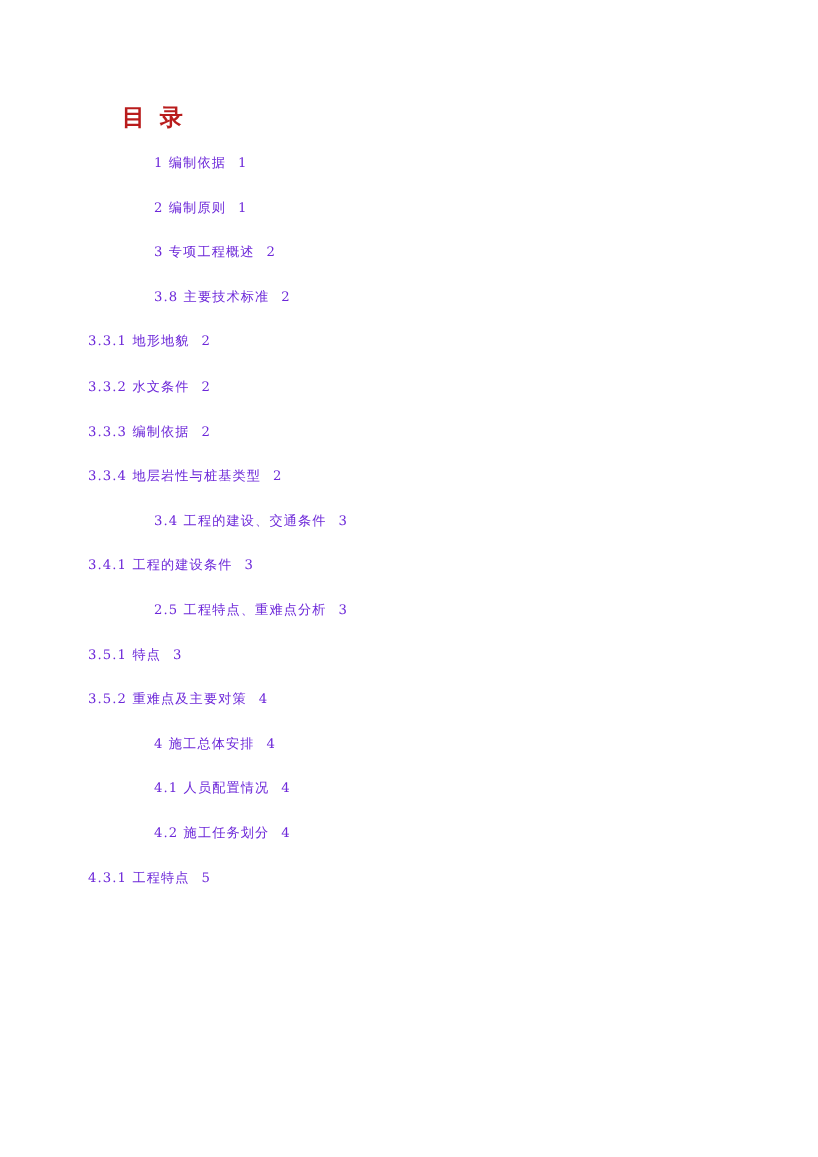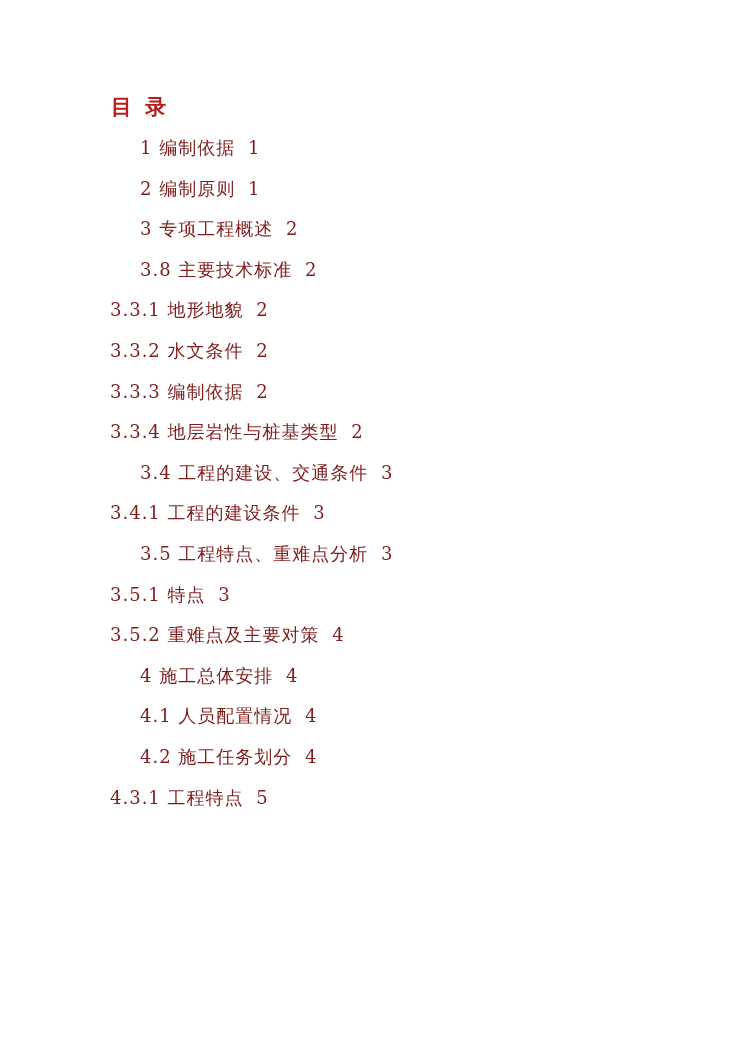--- a/index.html
+++ b/index.html
@@ -29,27 +29,27 @@
   }
   .toc-list {
     position: absolute;
     left: 0;
     top: 128px;
     width: 744px;
   }
   .toc-item {
     height: 40.6px;
     line-height: 40.6px;
-    font-size: 18px;
+    font-size: 12px;
     letter-spacing: 1px;
     white-space: nowrap;
-    color: #7f1d1d;
+    color: #6d28d9;
   }
   .toc-item.level-1 { padding-left: 140px; }
-  .toc-item.level-2 { padding-left: 110px; }
+  .toc-item.level-2 { padding-left: 80px; }
   .toc-page { margin-left: 6px; }
 </style>
 </head>
 <body>
 
 <div class="page">
   <h1 class="toc-title">目 录</h1>
   <div class="toc-list">
   <div class="toc-item level-1">
     <span class="toc-label">1 编制依据</span>
@@ -97,21 +97,21 @@
     <span class="toc-label">3.4 工程的建设、交通条件</span>
     <span class="toc-page">3</span>
   </div>
 
   <div class="toc-item level-2">
     <span class="toc-label">3.4.1 工程的建设条件</span>
     <span class="toc-page">3</span>
   </div>
 
   <div class="toc-item level-1">
-    <span class="toc-label">3.5 工程特点、重难点分析</span>
+    <span class="toc-label">2.5 工程特点、重难点分析</span>
     <span class="toc-page">3</span>
   </div>
 
   <div class="toc-item level-2">
     <span class="toc-label">3.5.1 特点</span>
     <span class="toc-page">3</span>
   </div>
 
   <div class="toc-item level-2">
     <span class="toc-label">3.5.2 重难点及主要对策</span>

